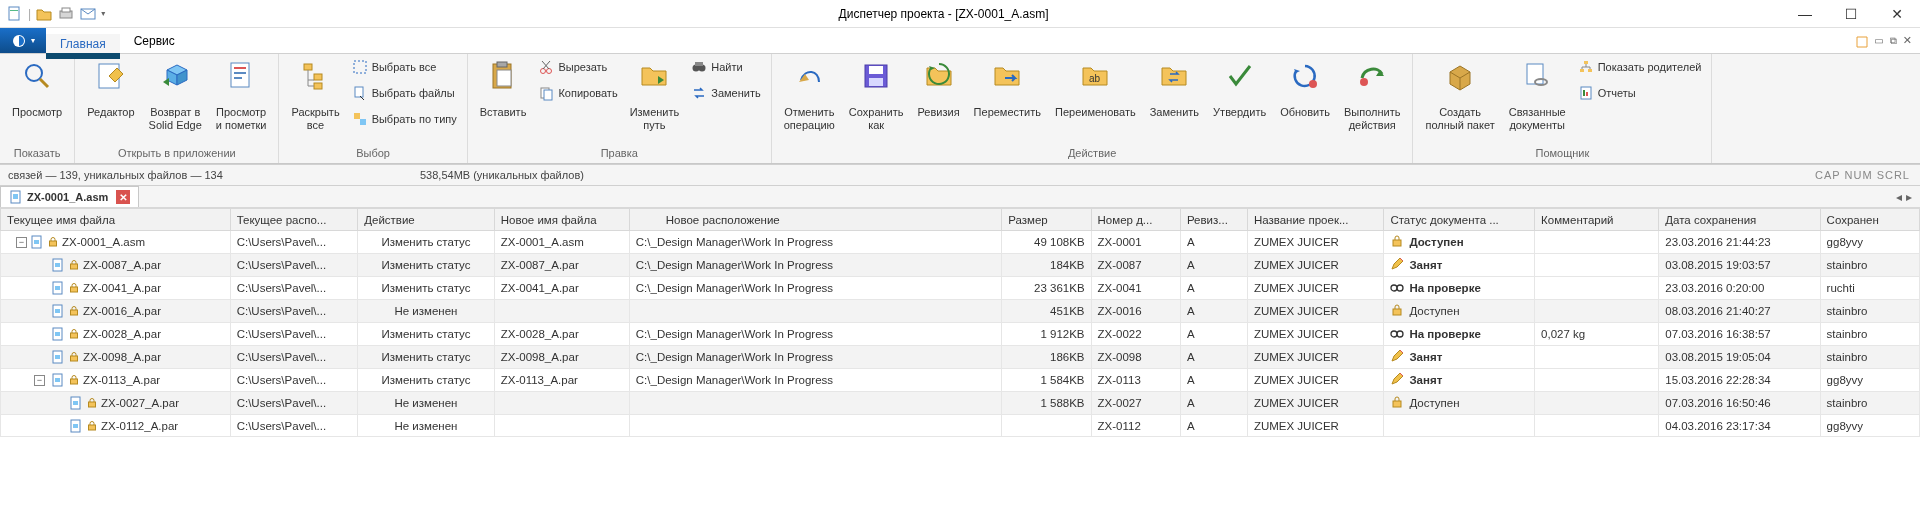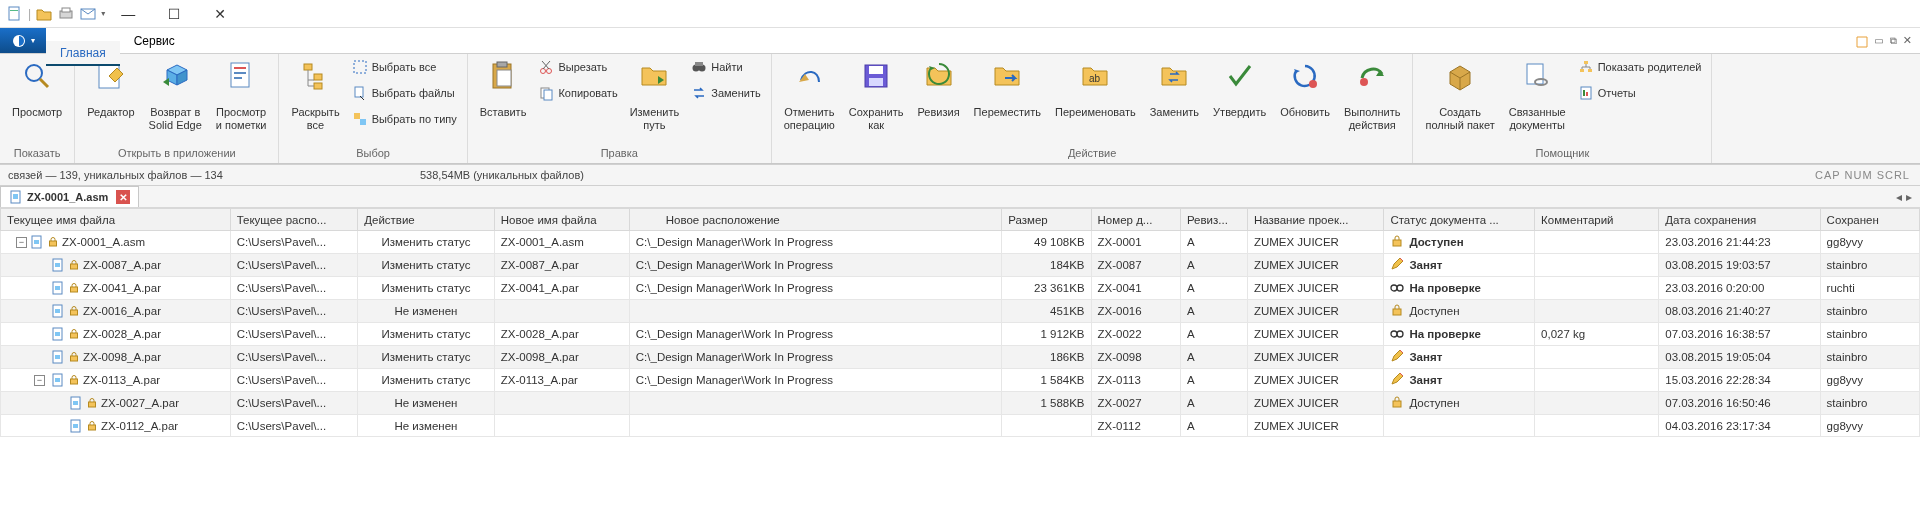--- a/index.html
+++ b/index.html
@@ -7,21 +7,21 @@
 .titlebar { height: 28px; background: #fff; display: flex; align-items: center; border-bottom: 1px solid #e0e0e0; }
 .qat { display: flex; align-items: center; gap: 4px; padding-left: 6px; }
 .qat .ico { width: 18px; height: 18px; }
 .title-text { flex: 1; text-align: center; font-size: 12px; color: #000; }
 .winbtns { display: flex; }
 .winbtn { width: 46px; height: 28px; display: flex; align-items: center; justify-content: center; font-size: 14px; }
 
 .ribbon-tabs-row { height: 26px; background: #fff; display: flex; align-items: stretch; border-bottom: 1px solid #d0d0d0; }
 .app-btn { width: 46px; background: linear-gradient(#1a6fc9, #0d4c8a); display: flex; align-items: center; justify-content: center; color: #fff; font-size: 10px; }
 .rtab { padding: 0 14px; display: flex; align-items: center; font-size: 12px; color: #000000; cursor: pointer; }
-.rtab.active { color: #2a6ac1; border-bottom: 2px solid #0c4a6e; position: relative; top: 13px; background: #f5f5f5; }
+.rtab.active { color: #2a6ac1; border-bottom: 6px solid #0c4a6e; position: relative; top: 6px; background: #f5f5f5; }
 .ribbon-right { margin-left: auto; display: flex; align-items: center; gap: 6px; padding-right: 8px; }
 .ribbon-right .ico { width: 14px; height: 14px; }
 
 .ribbon { height: 110px; background: #f5f5f5; display: flex; border-bottom: 1px solid #c8c8c8; }
 .group { display: flex; flex-direction: column; align-items: center; border-right: 1px solid #dcdcdc; padding: 2px 6px; }
 .group-body { flex: 1; display: flex; align-items: flex-start; gap: 2px; }
 .group-label { font-size: 11px; color: #666; padding-bottom: 2px; }
 .bigbtn { display: flex; flex-direction: column; align-items: center; justify-content: flex-start; width: auto; min-width: 48px; padding: 4px 6px; cursor: pointer; text-align: center; }
 .bigbtn .ico-lg { width: 32px; height: 32px; margin-bottom: 14px; }
 .bigbtn .lbl { font-size: 11px; line-height: 13px; color: #333; white-space: pre-line; }
@@ -76,20 +76,21 @@
     <span class="ico"><svg width="18" height="18">
           <rect x="3" y="6" width="12" height="7" fill="#d6d6d6" stroke="#888"></rect>
           <rect x="5" y="3" width="8" height="4" fill="#fff" stroke="#888"></rect>
         </svg></span>
     <span class="ico"><svg width="18" height="18">
           <rect x="2" y="4" width="14" height="10" fill="#fff" stroke="#5b8ac2"></rect>
           <path d="M2 4l7 5 7-5" fill="none" stroke="#5b8ac2"></path>
         </svg></span>
     <span style="font-size:8px;color:#666">▾</span>
   </div>
+  <div class="title-text">Диспетчер проекта - [ZX-0001_A.asm]</div>
   <div class="winbtns">
     <div class="winbtn">—</div>
     <div class="winbtn">☐</div>
     <div class="winbtn">✕</div>
   </div>
 </div>
 
 <div class="ribbon-tabs-row">
   <div class="app-btn">
     <svg width="20" height="16">

